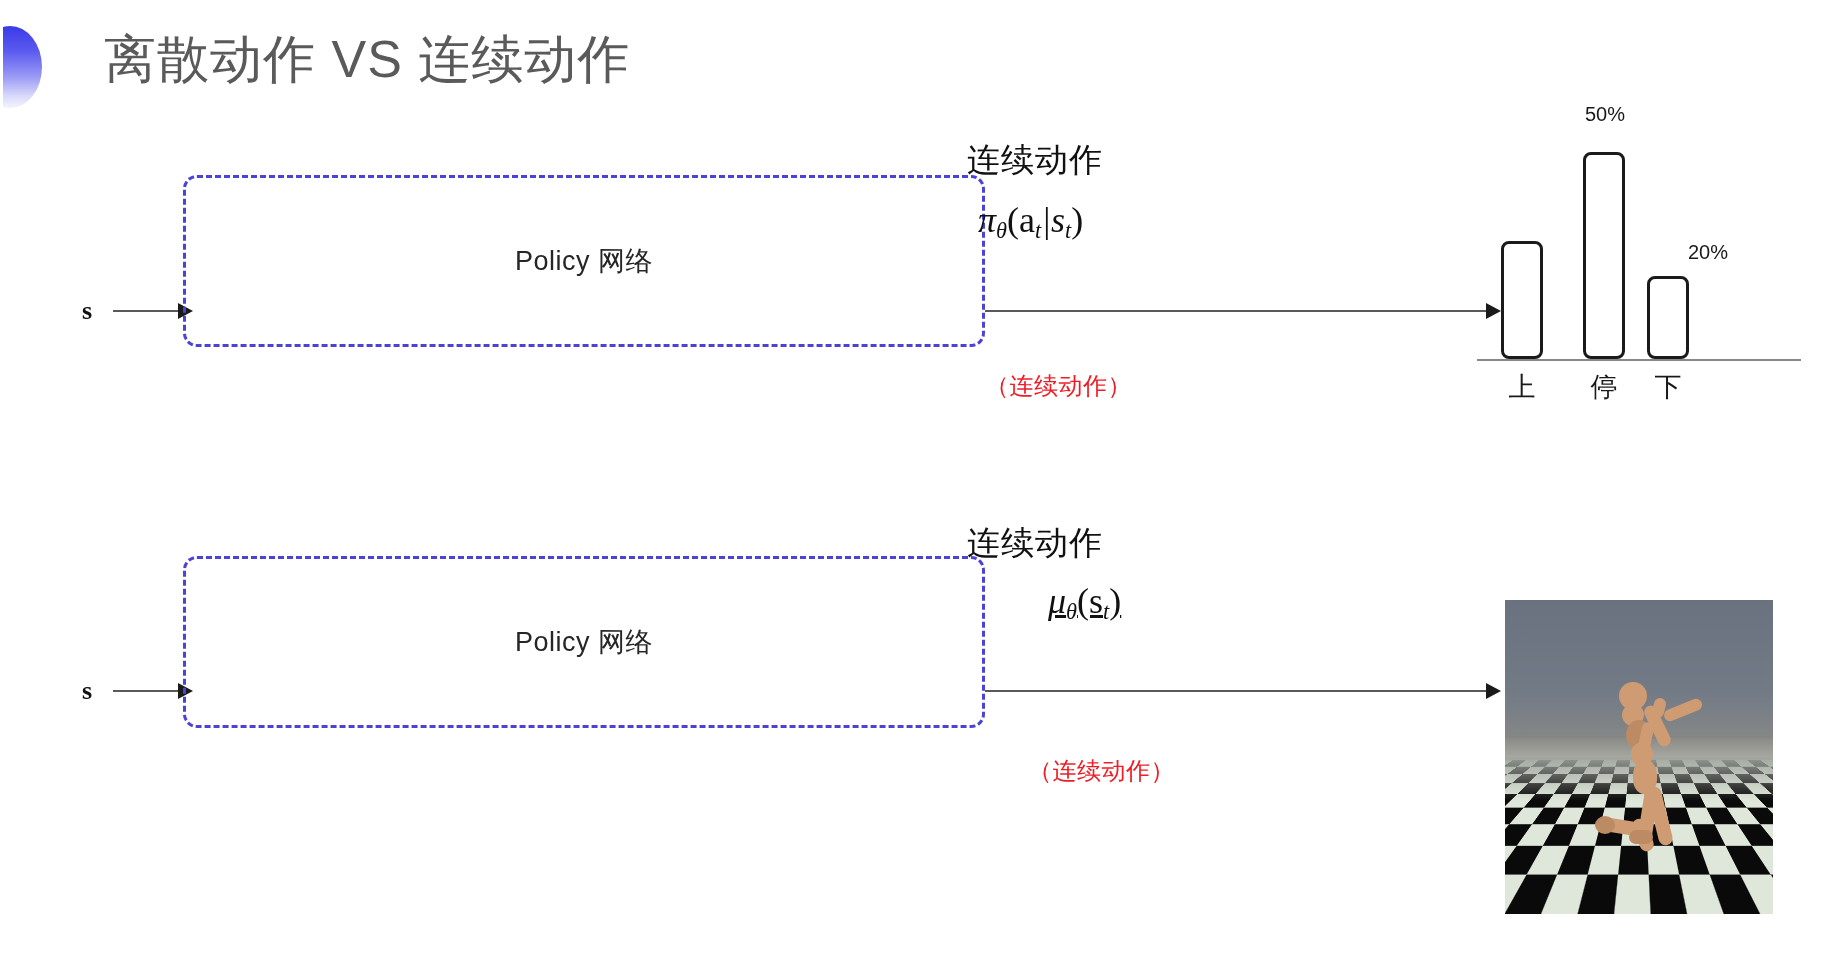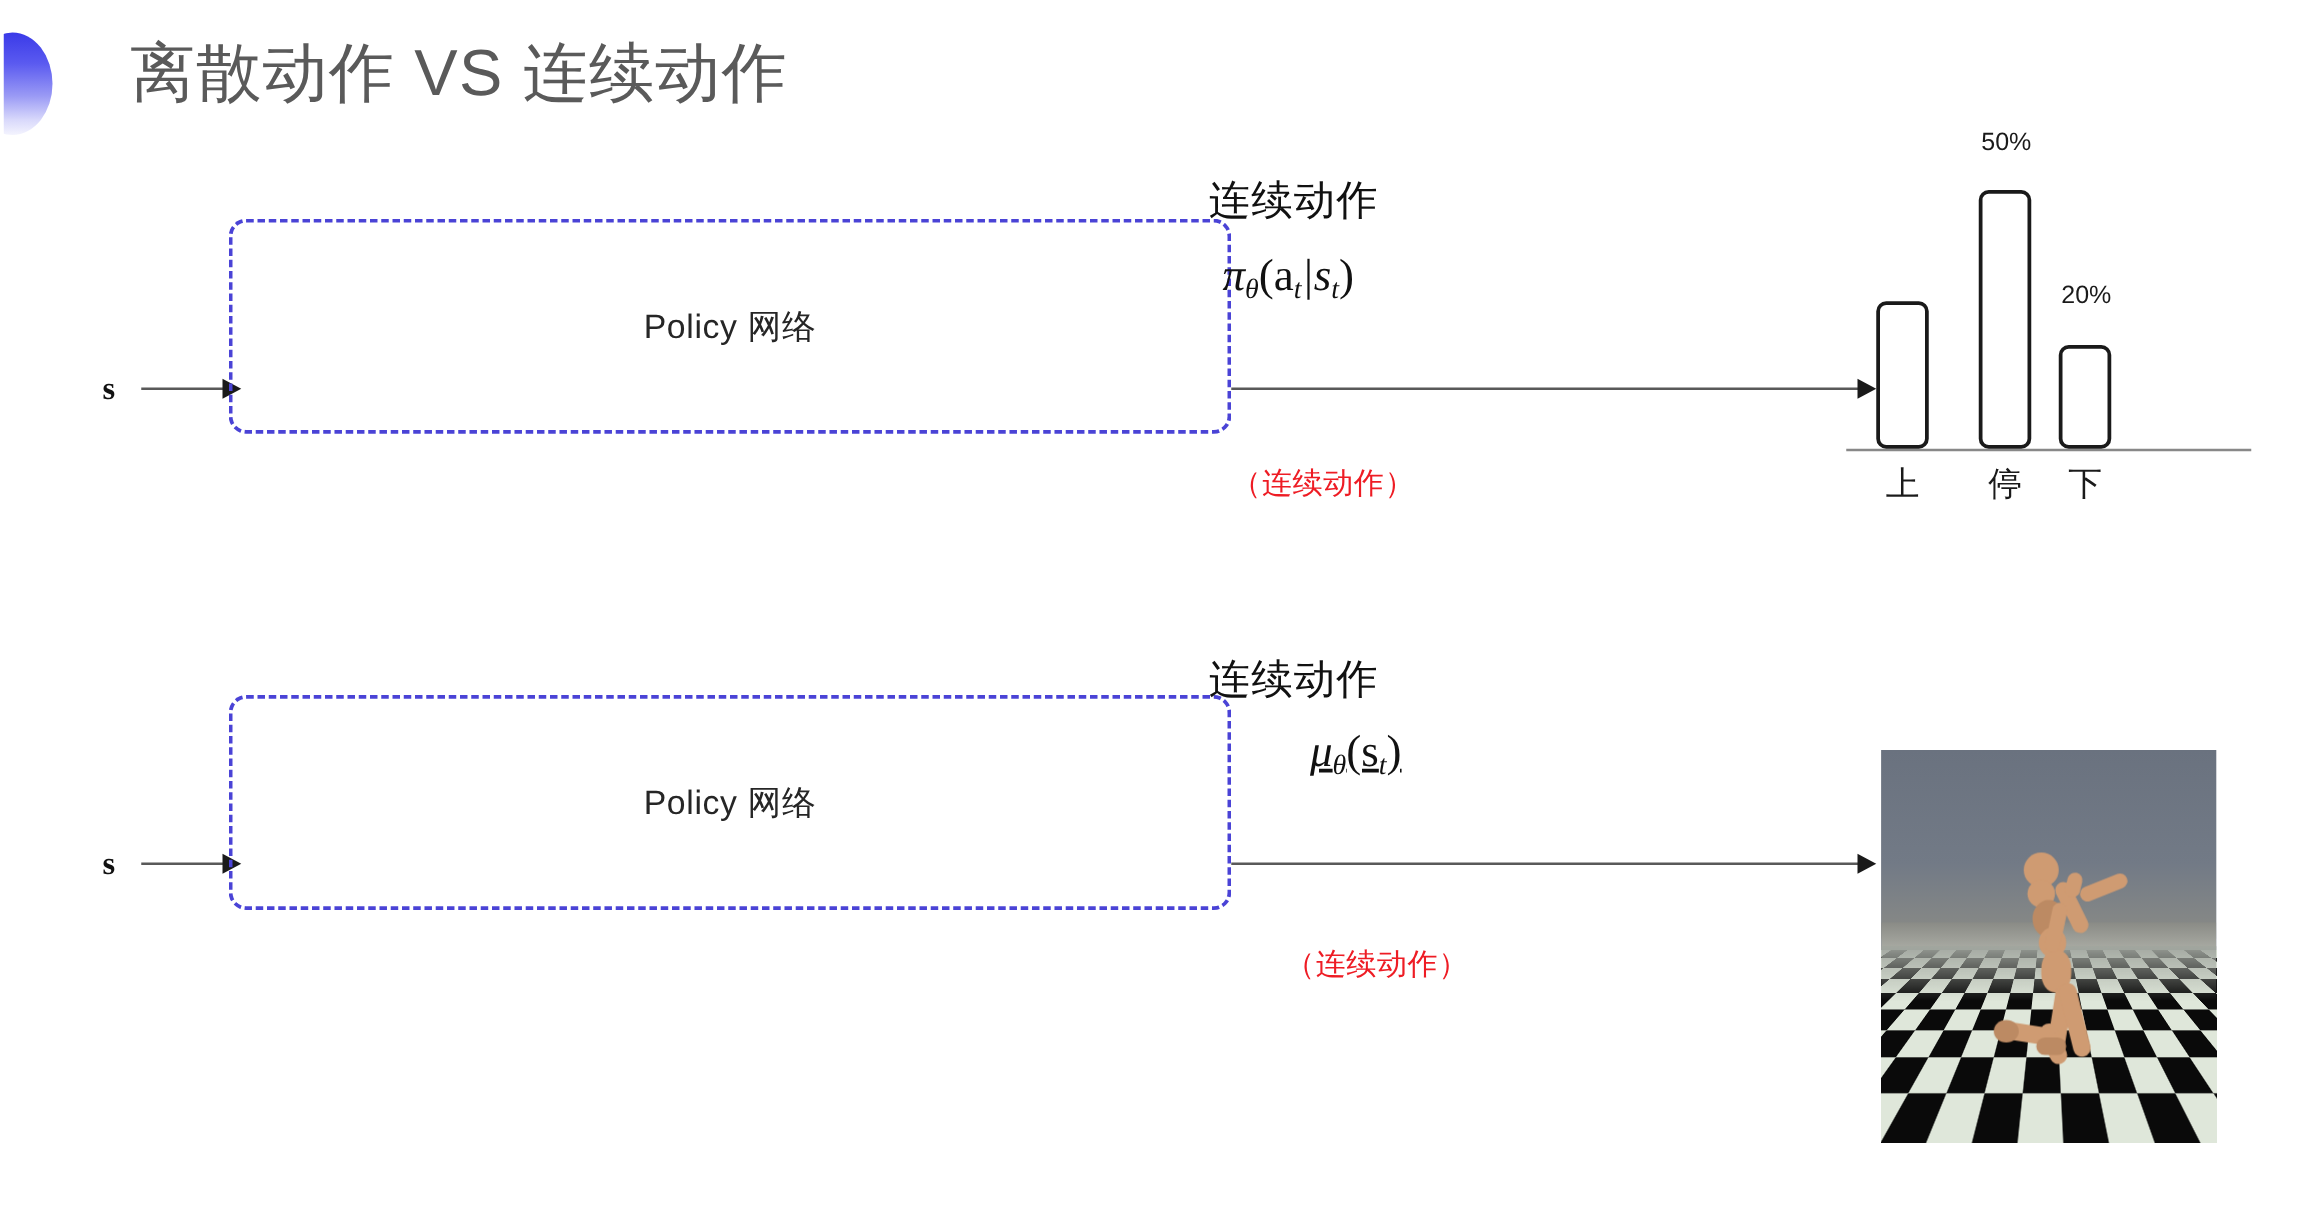--- a/index.html
+++ b/index.html
@@ -232,21 +232,21 @@
   <div id="bar-baseline"></div>
 
   <div class="bar-value" style="left:2px; top:115px; width:88px;margin-top:32px;">30%</div>
   <div class="bar-rect" style="left:24px; bottom:96px; width:42px; height:118px;"></div>
   <div class="bar-cat" style="left:1px; width:88px;">上</div>
 
   <div class="bar-value" style="left:84px; top:8px; width:88px;">50%</div>
   <div class="bar-rect" style="left:106px; bottom:96px; width:42px; height:207px;"></div>
   <div class="bar-cat" style="left:83px; width:88px;">停</div>
 
-  <div class="bar-value" style="left:148px; top:130px; width:88px;">20%</div>
+  <div class="bar-value" style="left:148px; top:146px; width:88px;padding-left:39px;">20%</div>
   <div class="bar-rect" style="left:170px; bottom:96px; width:42px; height:83px;"></div>
   <div class="bar-cat" style="left:147px; width:88px;">下</div>
 </div>
 
 <div class="s-label" style="left:82px; top:676px;">s</div>
 <div class="arrow-line" style="left:113px; top:690px; width:72px;"></div>
 <div class="arrow-head" style="left:178px; top:683px;"></div>
 
 <div class="policy-box" style="left:183px; top:556px; width:802px; height:172px;">
   <span class="policy-box-label">Policy 网络</span>

